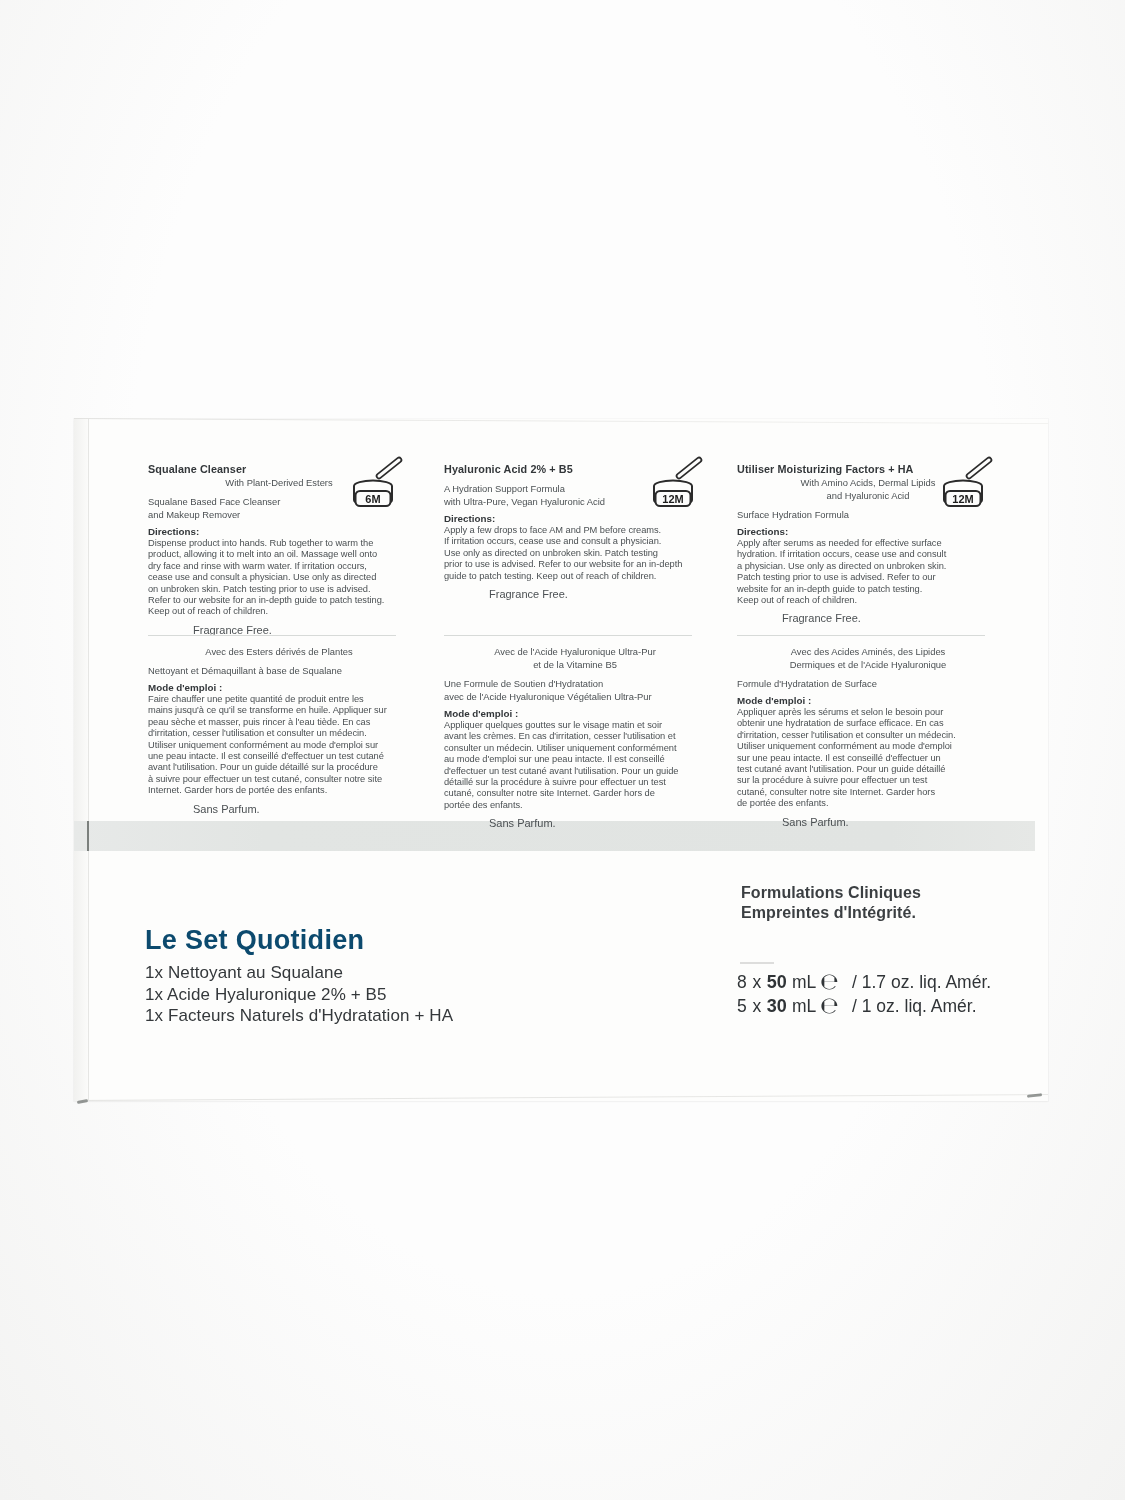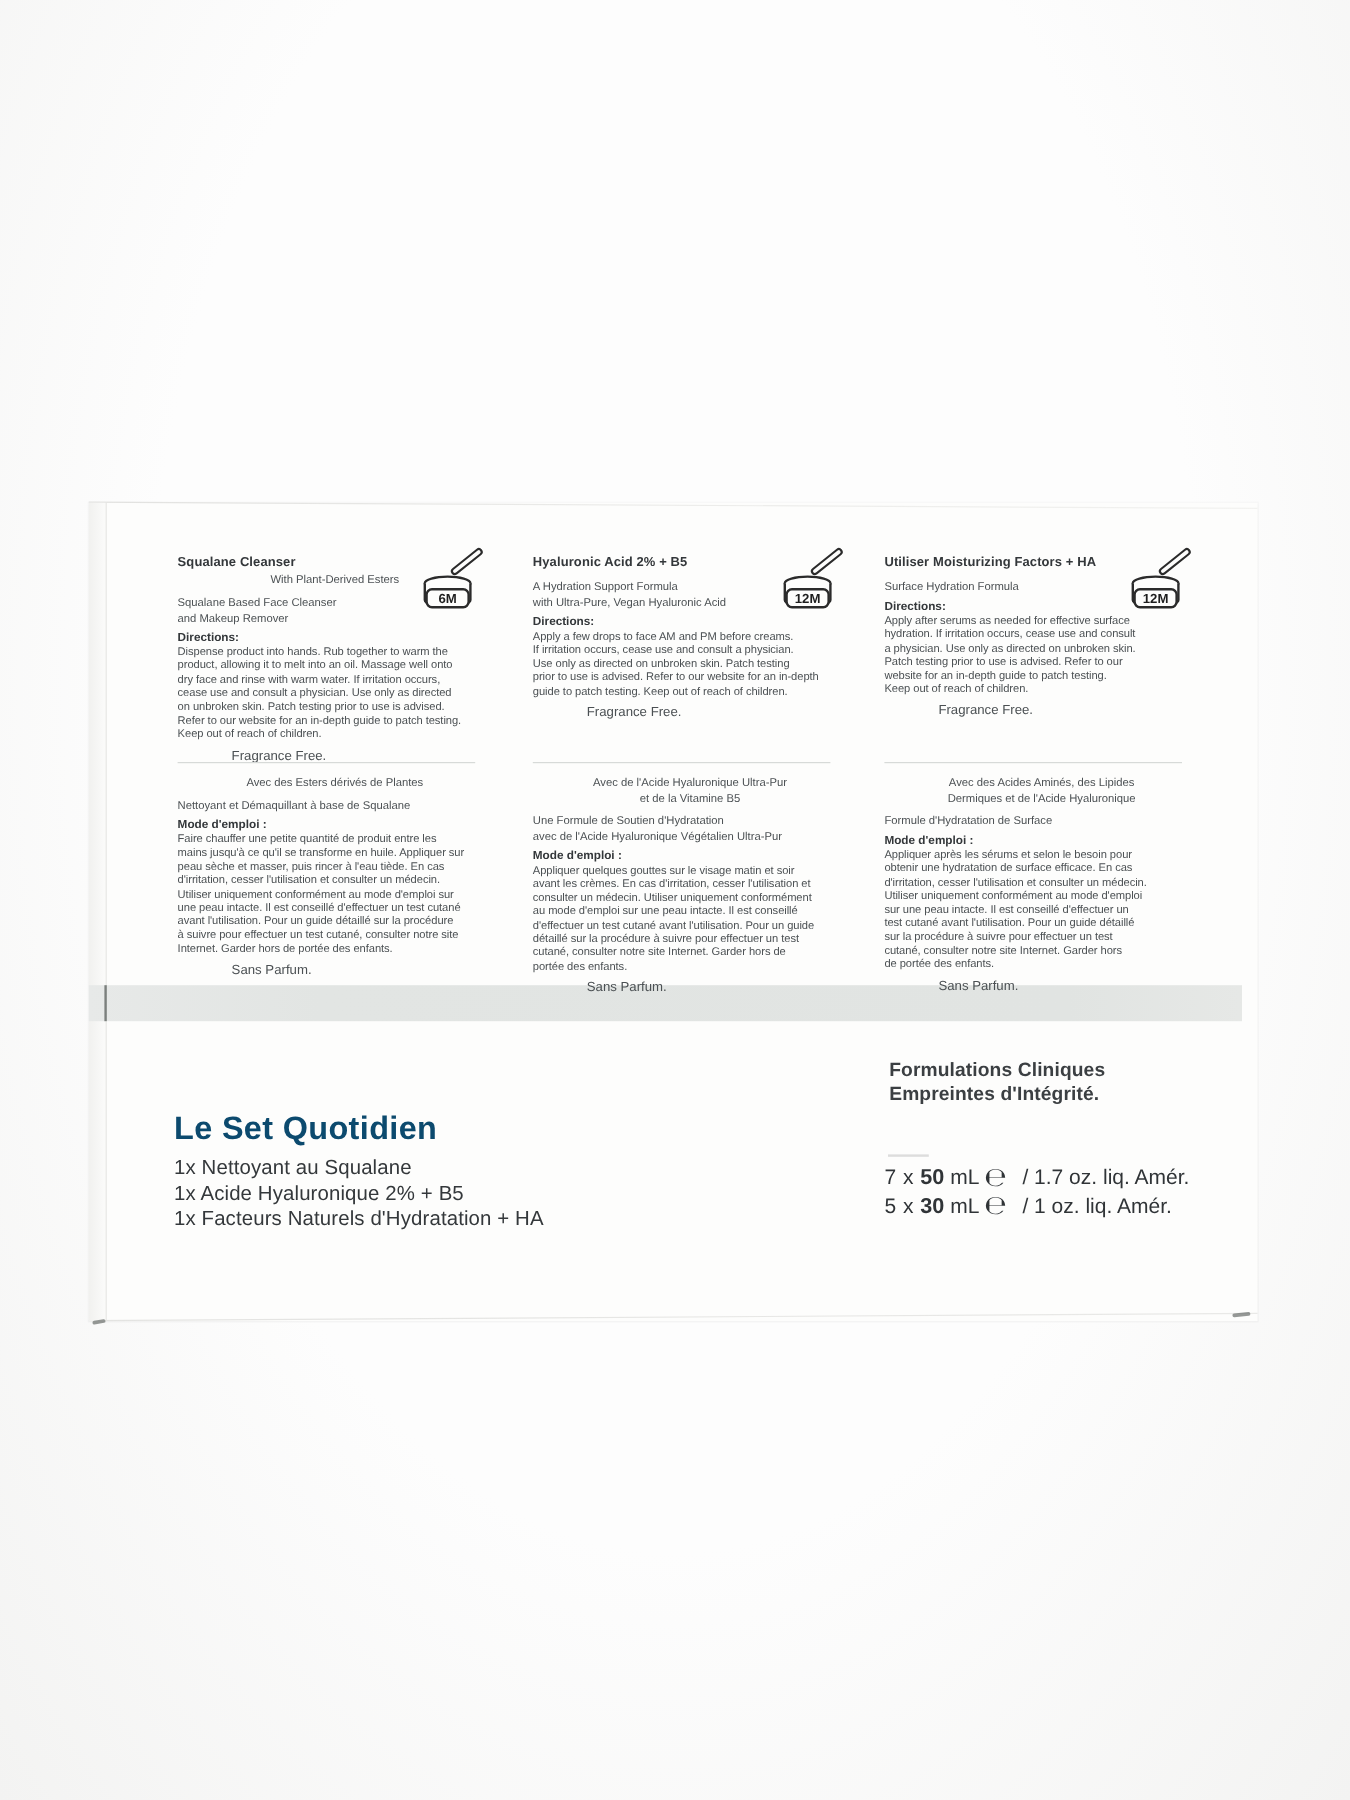--- a/index.html
+++ b/index.html
@@ -158,20 +158,22 @@
 d'effectuer un test cutané avant l'utilisation. Pour un guide
 détaillé sur la procédure à suivre pour effectuer un test
 cutané, consulter notre site Internet. Garder hors de
 portée des enfants.</div>
         <div class="note">Sans Parfum.</div>
       </div>
     </section>
 
     <section class="col col-3">
       <div class="title">Utiliser Moisturizing Factors + HA</div>
+      <div class="sub">With Amino Acids, Dermal Lipids
+and Hyaluronic Acid</div>
       <div class="desc">Surface Hydration Formula</div>
       <div class="label">Directions:</div>
       <div class="body">Apply after serums as needed for effective surface
 hydration. If irritation occurs, cease use and consult
 a physician. Use only as directed on unbroken skin.
 Patch testing prior to use is advised. Refer to our
 website for an in-depth guide to patch testing.
 Keep out of reach of children.</div>
       <div class="note">Fragrance Free.</div>
       <div class="fr-section">
@@ -233,21 +235,21 @@
       </div>
     </div>
 
     <div class="tagline">
       <div>Formulations Cliniques</div>
       <div>Empreintes d'Intégrité.</div>
     </div>
     <div class="mini-rule"></div>
     <div class="sizes">
       <div class="size-line">
-        <span class="prefix">7 x</span>
+        <span class="prefix">8 x</span>
         <span class="vol">50</span>
         <span class="unit">mL</span>
         <span class="e-sign">℮</span>
         <span class="imp">/ 1.7 oz. liq. Amér.</span>
       </div>
       <div class="size-line">
         <span class="prefix">5 x</span>
         <span class="vol">30</span>
         <span class="unit">mL</span>
         <span class="e-sign">℮</span>

